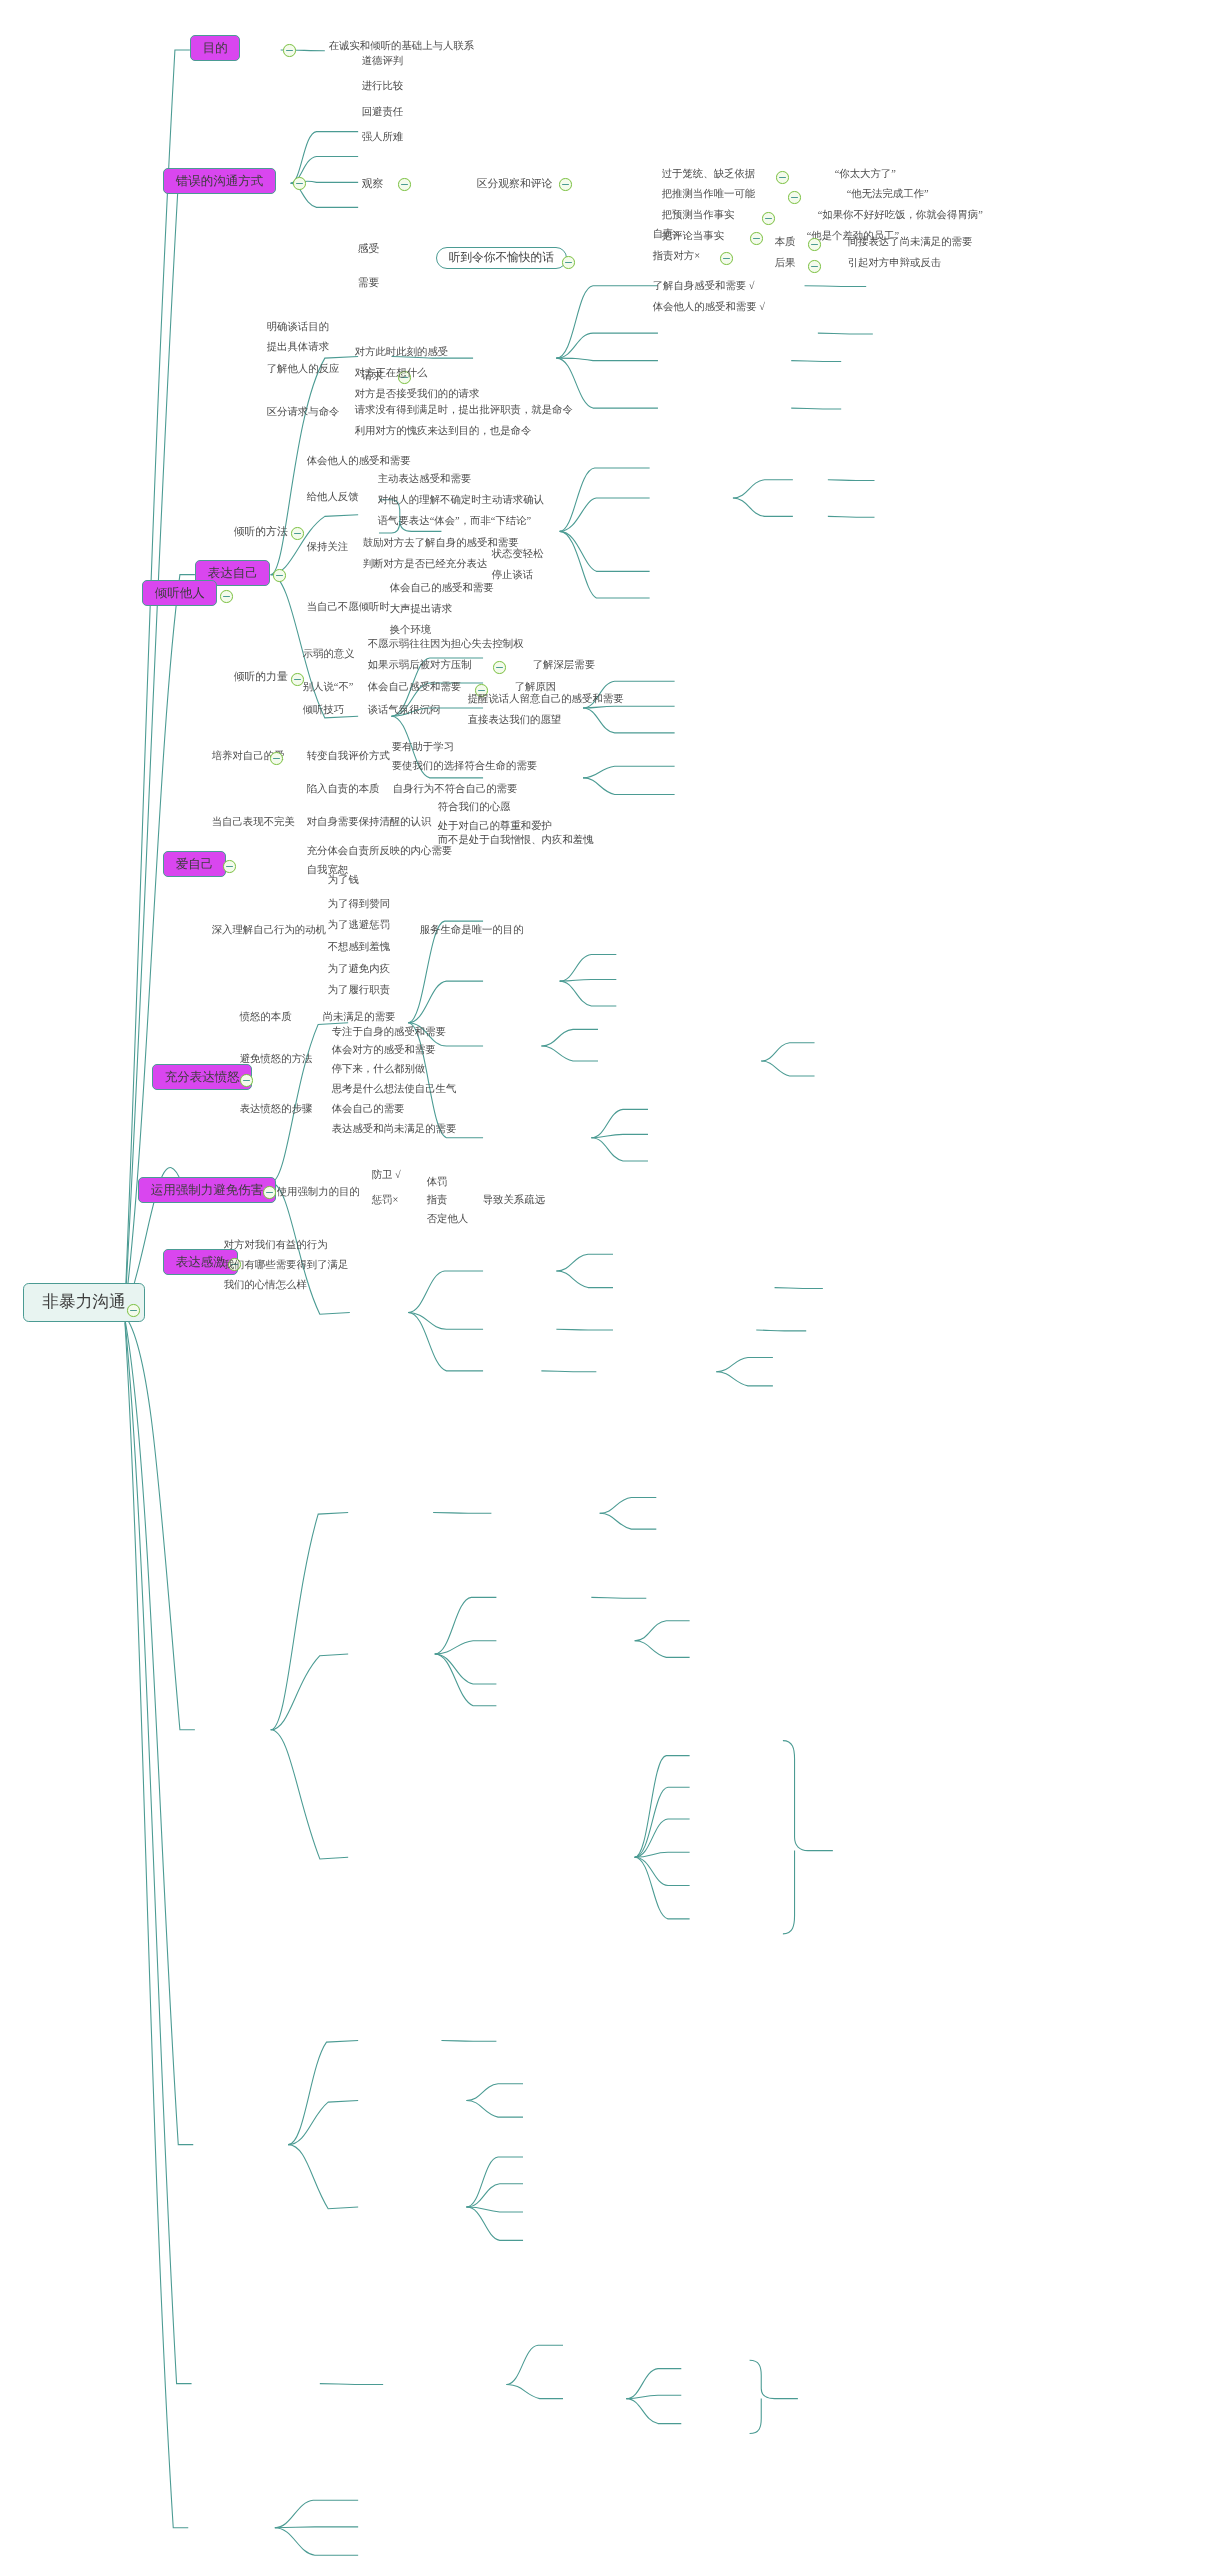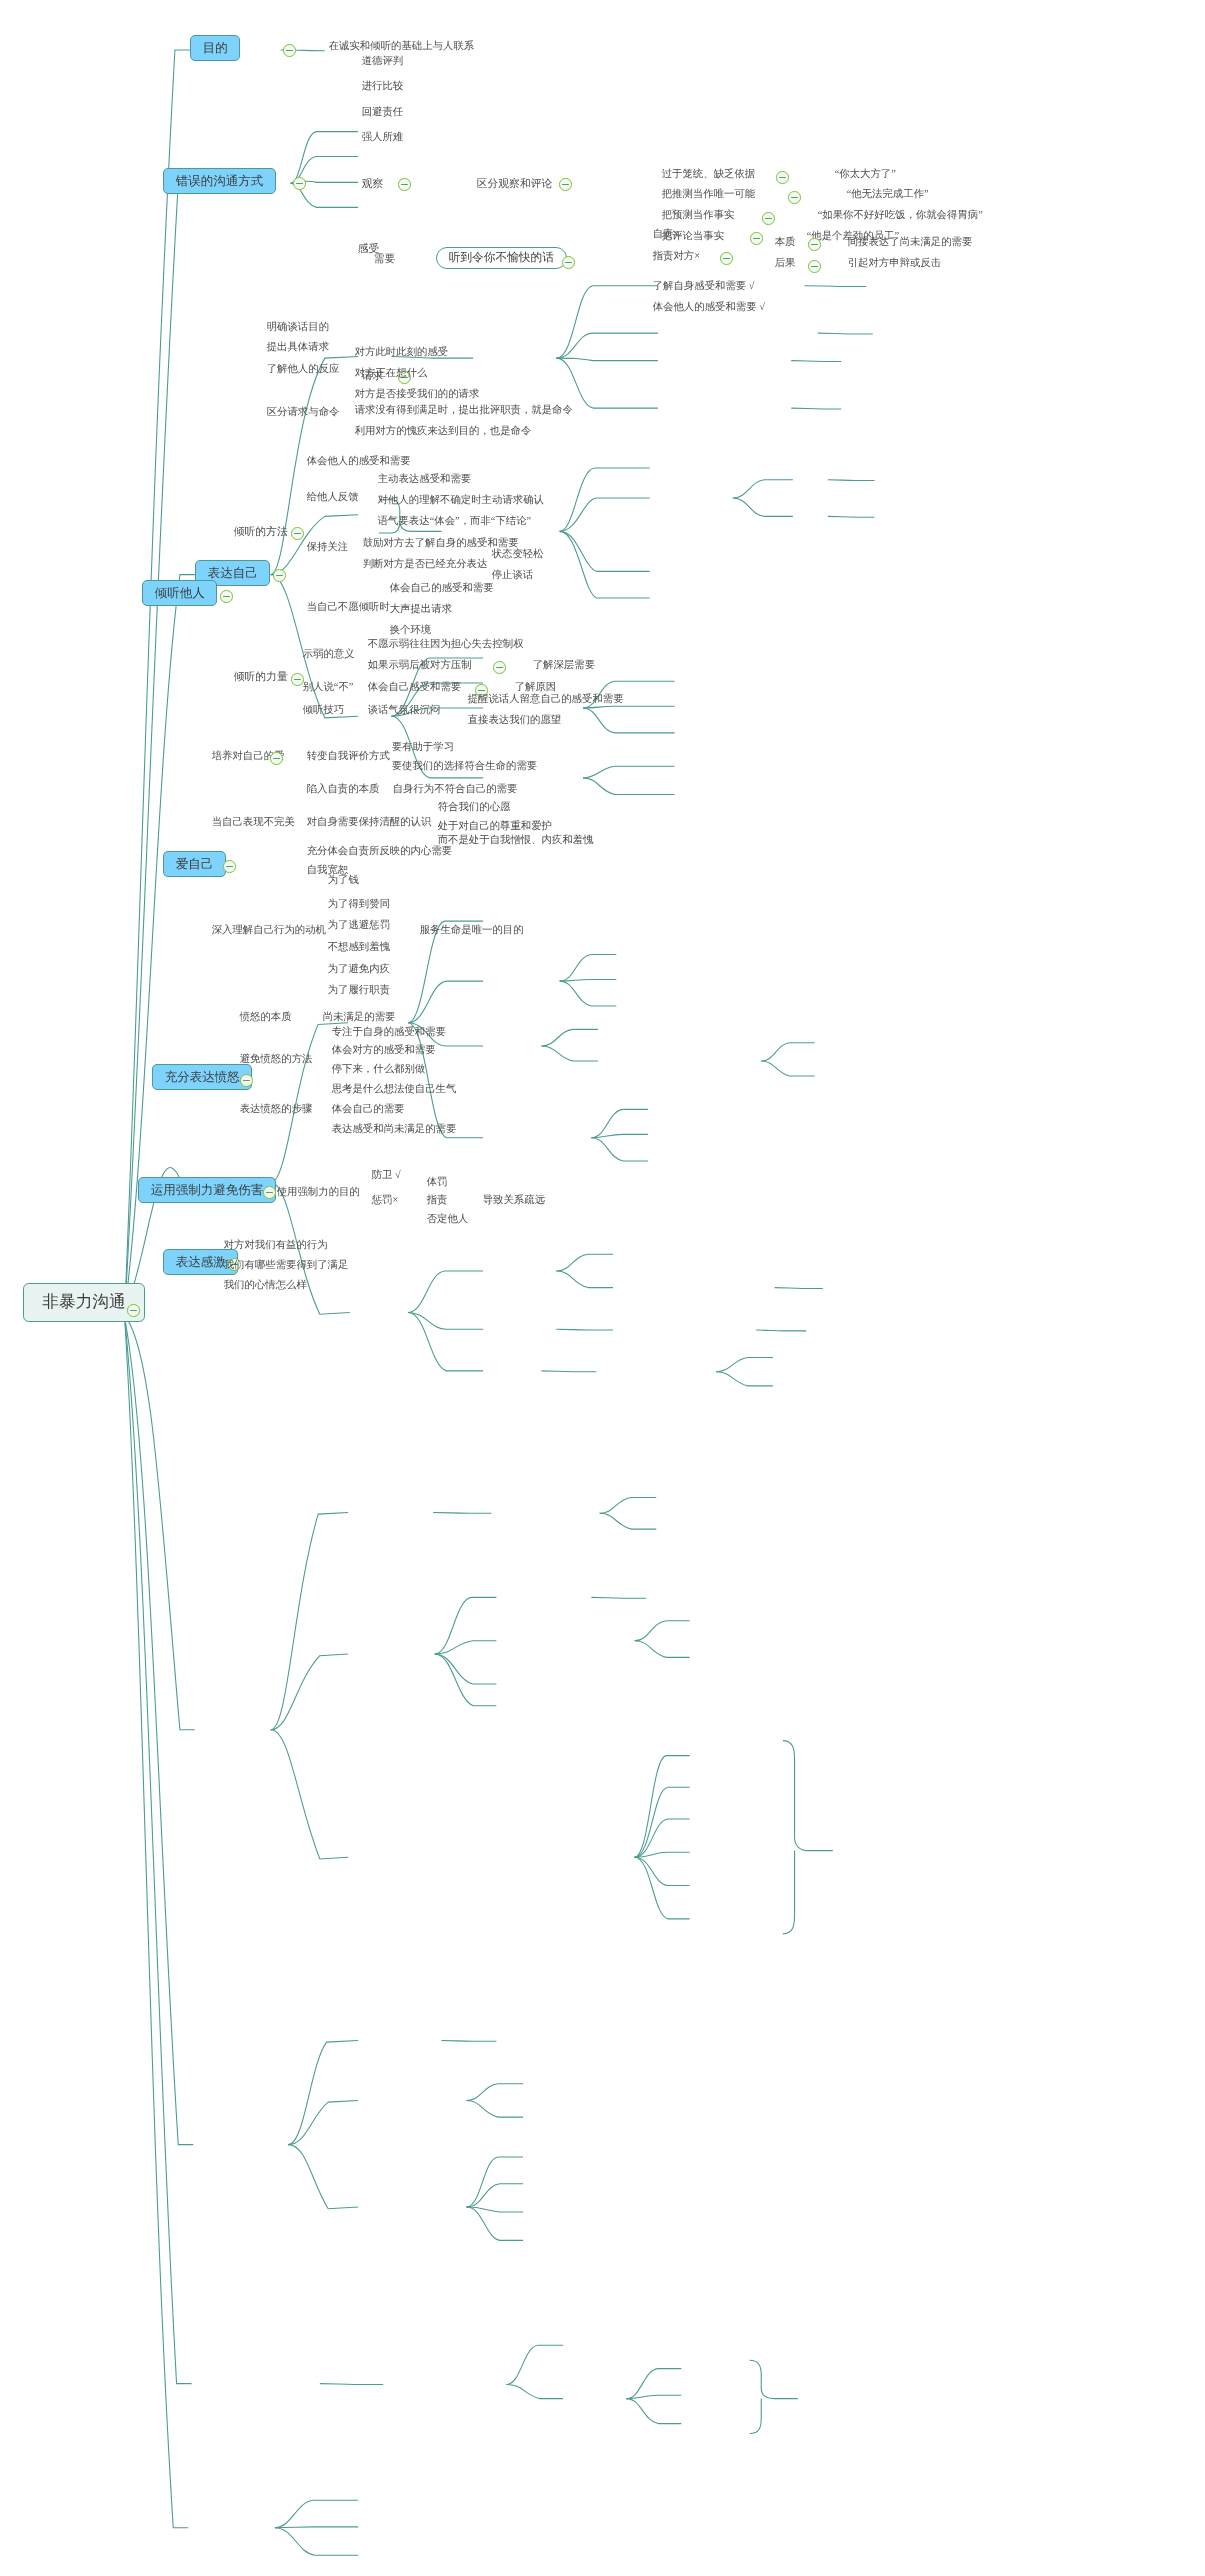--- a/index.html
+++ b/index.html
@@ -6,21 +6,21 @@
   body{font-family:"Liberation Serif","DejaVu Serif",serif;}
   #canvas{position:relative;width:1206px;height:2576px;background:#fff;overflow:hidden;}
   svg#links{position:absolute;left:0;top:0;width:1206px;height:2576px;pointer-events:none;}
   .node{position:absolute;white-space:nowrap;color:#4a4a4a;line-height:1;}
   
   .n-root{
     border:1.7px solid #4b9b93;background:#e8f4f1;border-radius:5.8px;
     padding:10px 18.3px;font-size:16.7px;color:#3c3c3c;
   }
   .n-l1{
-    border:1.2px solid #4b9b93;background:#7dd3fc;border-radius:5px;
+    border:1.2px solid #4b9b93;background:#d946ef;border-radius:5px;
     padding:5.8px 11.7px;font-size:12.5px;color:#3c3c3c;
   }
   .n-round{
     border:1.2px solid #4b9b93;background:#ffffff;border-radius:13.3px;
     padding:4.2px 11.7px;font-size:11.7px;color:#3c3c3c;
   }
   .n-plain{font-size:10.8px;color:#4a4a4a;padding:0.8px 1.7px;}
   .n-small{font-size:10.4px;color:#4a4a4a;padding:0.8px 1.7px;}
   
   .toggle{
@@ -234,21 +234,21 @@
 
   <div class="node n-small" style="left:660px;top:209px;"><span>把预测当作事实</span></div>
   <div class="toggle" style="left:762px;top:212px;"></div>
   <div class="node n-small" style="left:816px;top:209px;"><span>“如果你不好好吃饭，你就会得胃病”</span></div>
 
   <div class="node n-small" style="left:660px;top:230px;"><span>把评论当事实</span></div>
   <div class="toggle" style="left:750px;top:232px;"></div>
   <div class="node n-small" style="left:805px;top:230px;"><span>“他是个差劲的员工”</span></div>
 
   <div class="node n-plain" style="left:356px;top:242px;"><span>感受</span></div>
-  <div class="node n-plain" style="left:356px;top:252px;margin-left:16px;"><span>需要</span></div>
+  <div class="node n-plain" style="left:356px;top:276px;"><span>需要</span></div>
 
   <div class="node n-round" style="left:436px;top:247px;"><span>听到令你不愉快的话</span></div>
   <div class="toggle" style="left:562px;top:256px;"></div>
 
   <div class="node n-small" style="left:651px;top:228px;"><span>自责×</span></div>
   <div class="node n-small" style="left:651px;top:250px;"><span>指责对方×</span></div>
   <div class="toggle" style="left:720px;top:252px;"></div>
   <div class="node n-small" style="left:773px;top:236px;text-align:right;"><span>本质</span></div>
   <div class="toggle" style="left:808px;top:238px;"></div>
   <div class="node n-small" style="left:846px;top:236px;"><span>间接表达了尚未满足的需要</span></div>

